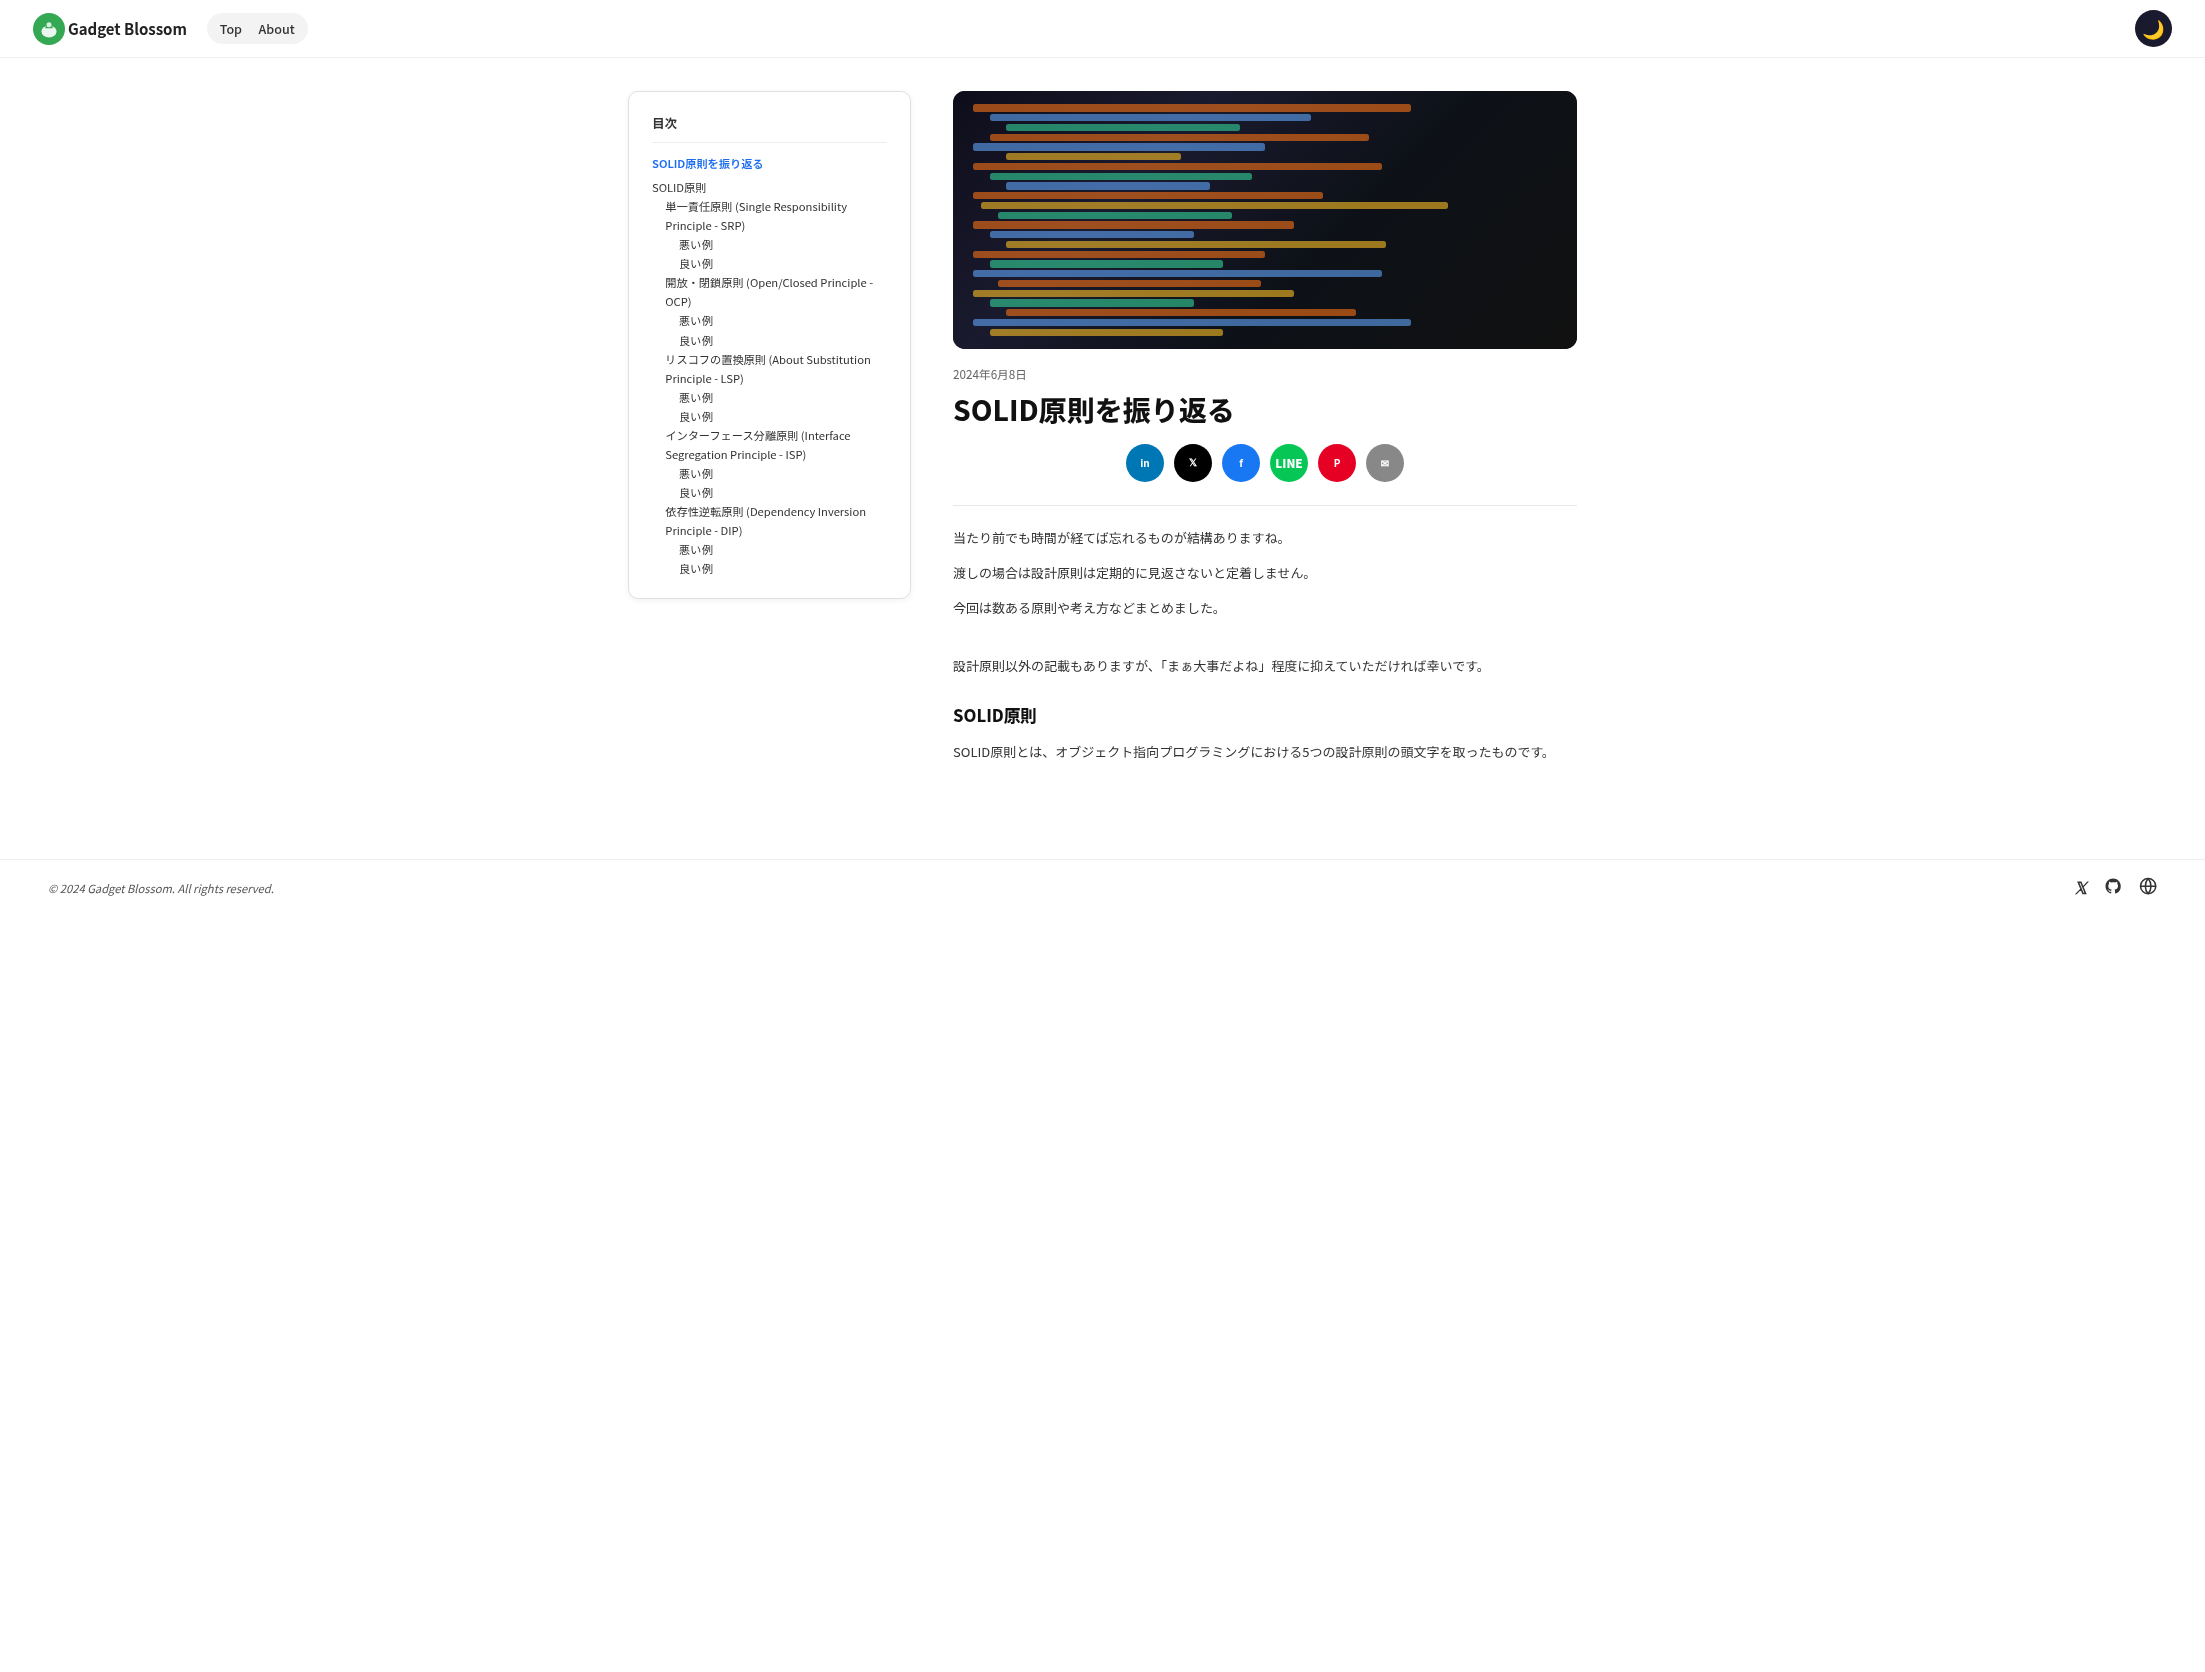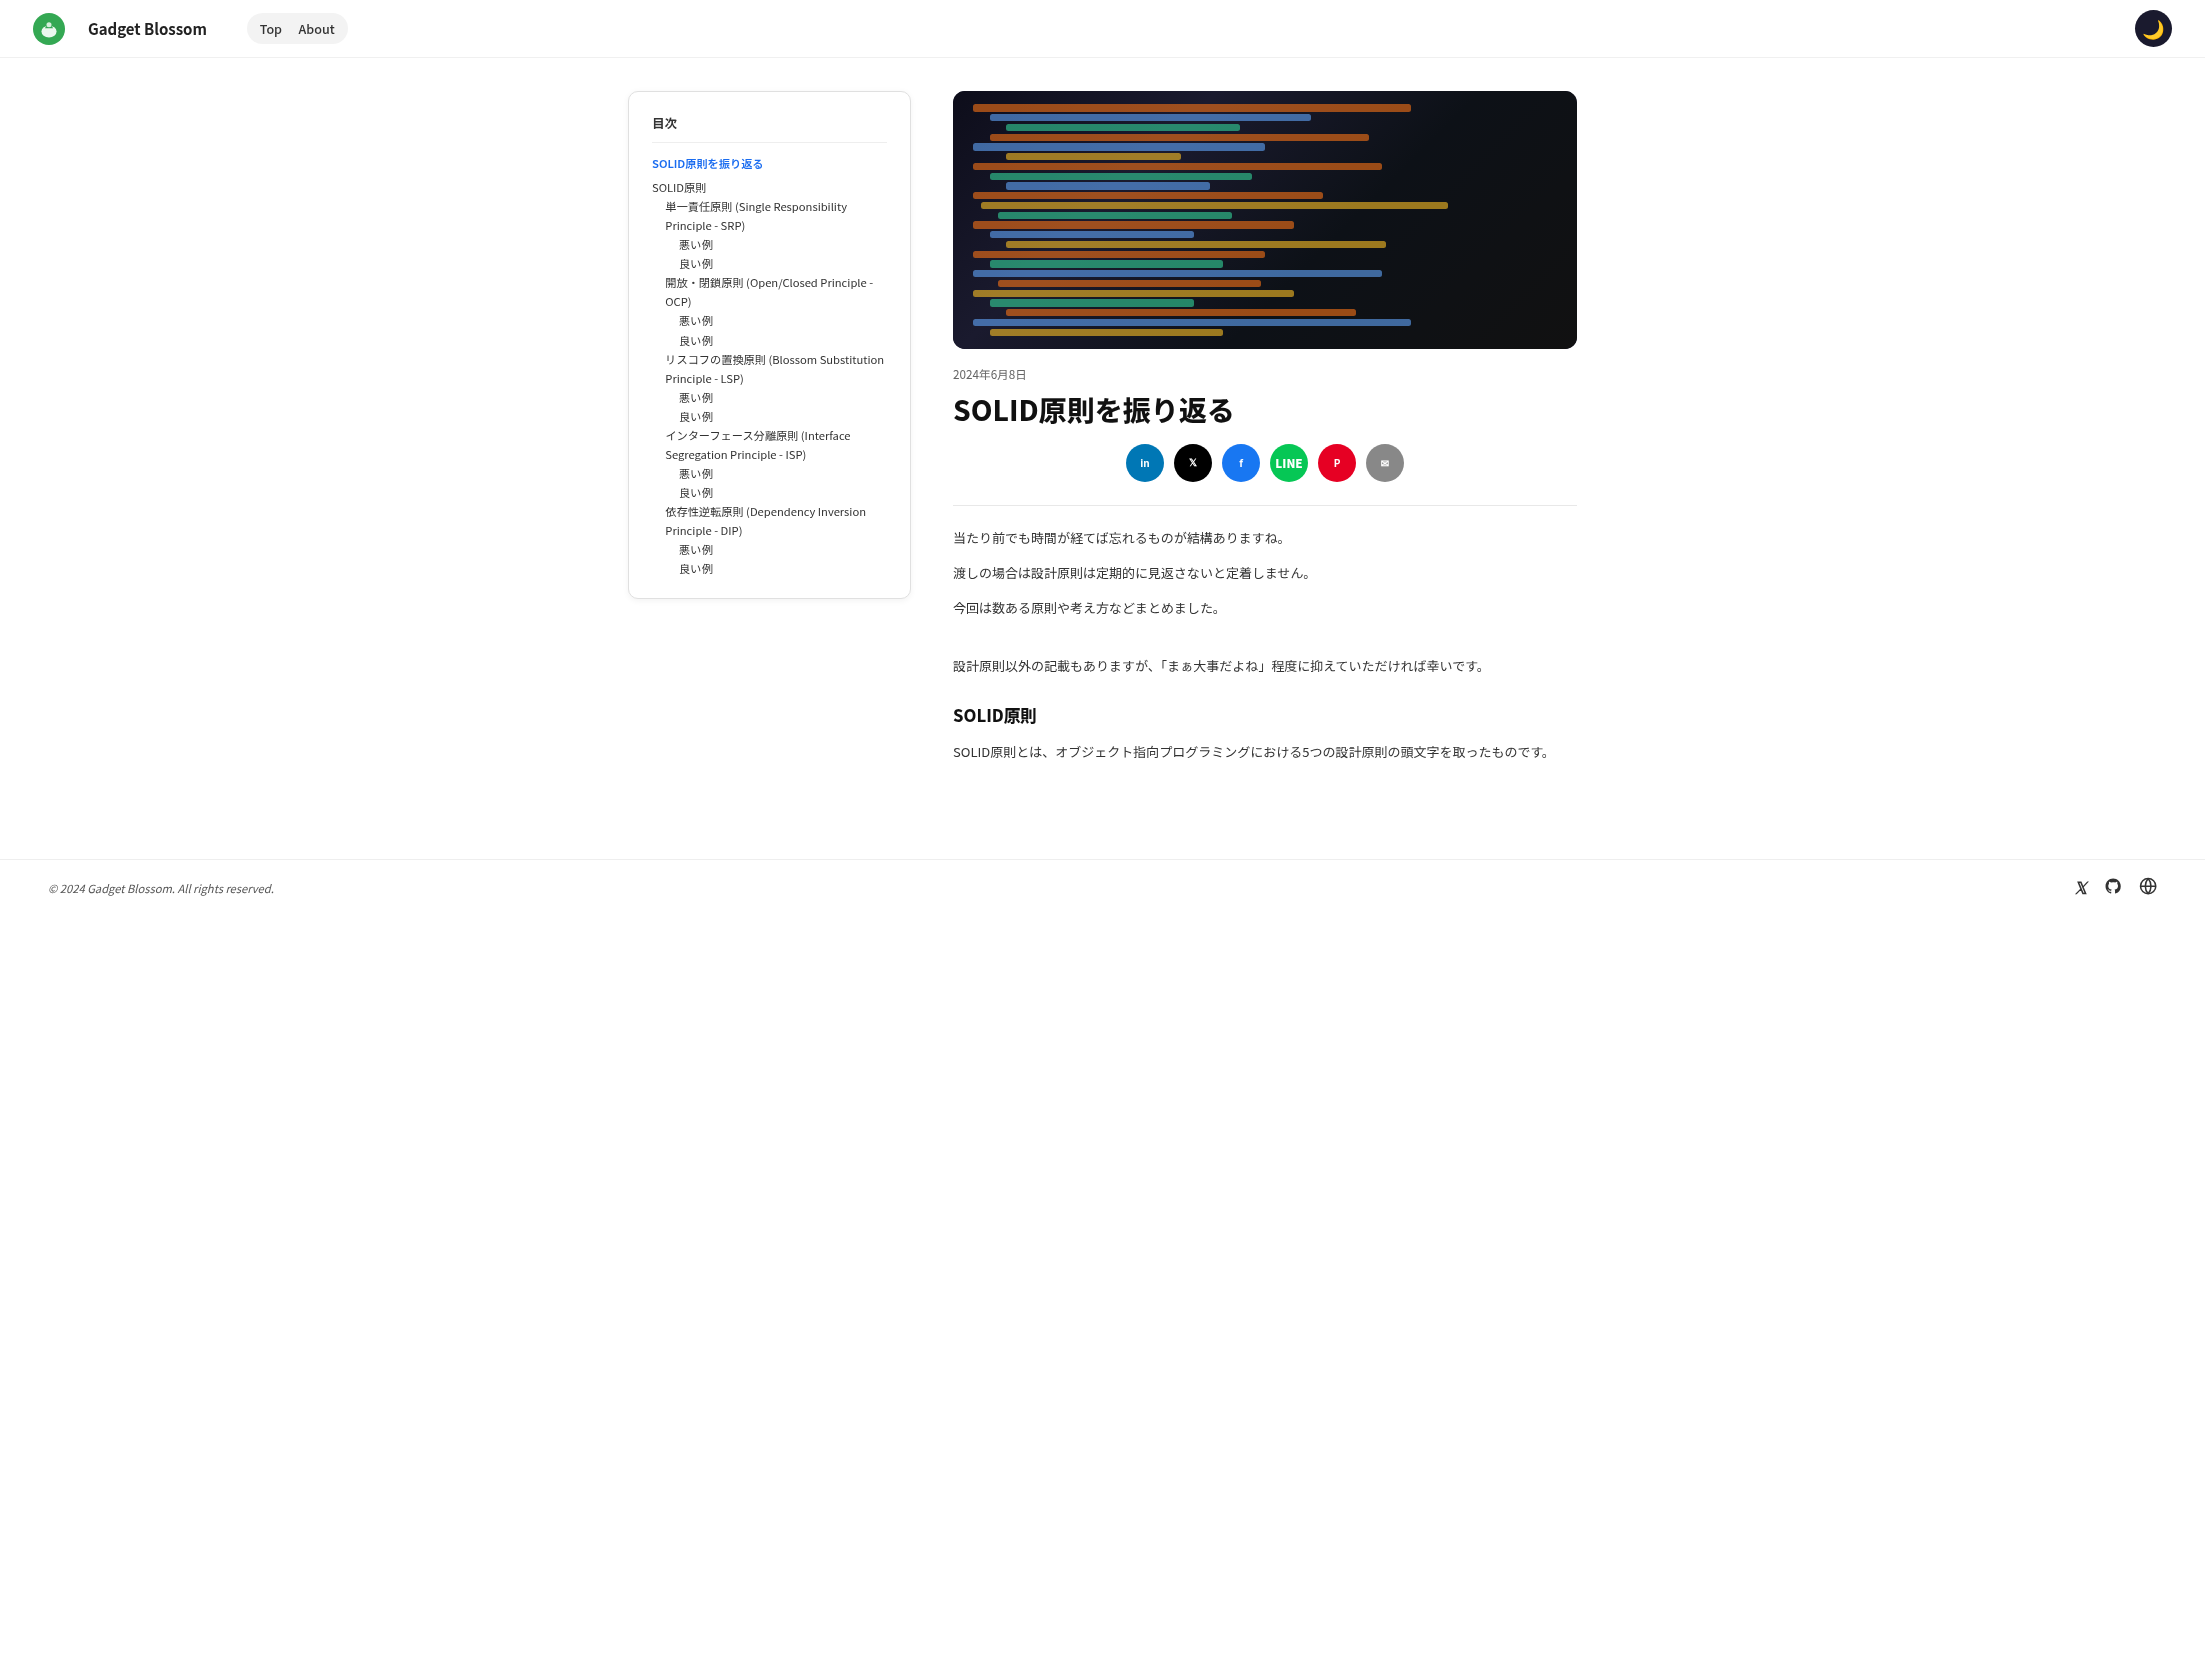--- a/index.html
+++ b/index.html
@@ -21,21 +21,21 @@
       height: 58px;
       background: #fff;
       border-bottom: 0.8px solid #f0f0f0;
       position: sticky;
       top: 0;
       z-index: 100;
     }
     .header-left {
       display: flex;
       align-items: center;
-      gap: 23px;
+      gap: 3px;
     }
     .logo-icon {
       width: 32px;
       height: 32px;
     }
     .site-title {
       font-size: 15px;
       font-weight: 700;
       color: #222;
     }
@@ -274,21 +274,21 @@
     <div class="toc-title">目次</div>
     <ul id="toc-list">
         <li class="level1"><a href="#" class="active">SOLID原則を振り返る</a></li>
         <li class="level1"><a href="#">SOLID原則</a></li>
         <li class="level2"><a href="#">単一責任原則 (Single Responsibility Principle - SRP)</a></li>
         <li class="level3"><a href="#">悪い例</a></li>
         <li class="level3"><a href="#">良い例</a></li>
         <li class="level2"><a href="#">開放・閉鎖原則 (Open/Closed Principle - OCP)</a></li>
         <li class="level3"><a href="#">悪い例</a></li>
         <li class="level3"><a href="#">良い例</a></li>
-        <li class="level2"><a href="#">リスコフの置換原則 (Blossom Substitution Principle - LSP)</a></li>
+        <li class="level2"><a href="#">リスコフの置換原則 (About Substitution Principle - LSP)</a></li>
         <li class="level3"><a href="#">悪い例</a></li>
         <li class="level3"><a href="#">良い例</a></li>
         <li class="level2"><a href="#">インターフェース分離原則 (Interface Segregation Principle - ISP)</a></li>
         <li class="level3"><a href="#">悪い例</a></li>
         <li class="level3"><a href="#">良い例</a></li>
         <li class="level2"><a href="#">依存性逆転原則 (Dependency Inversion Principle - DIP)</a></li>
         <li class="level3"><a href="#">悪い例</a></li>
         <li class="level3"><a href="#">良い例</a></li>
       </ul>
   </aside>

